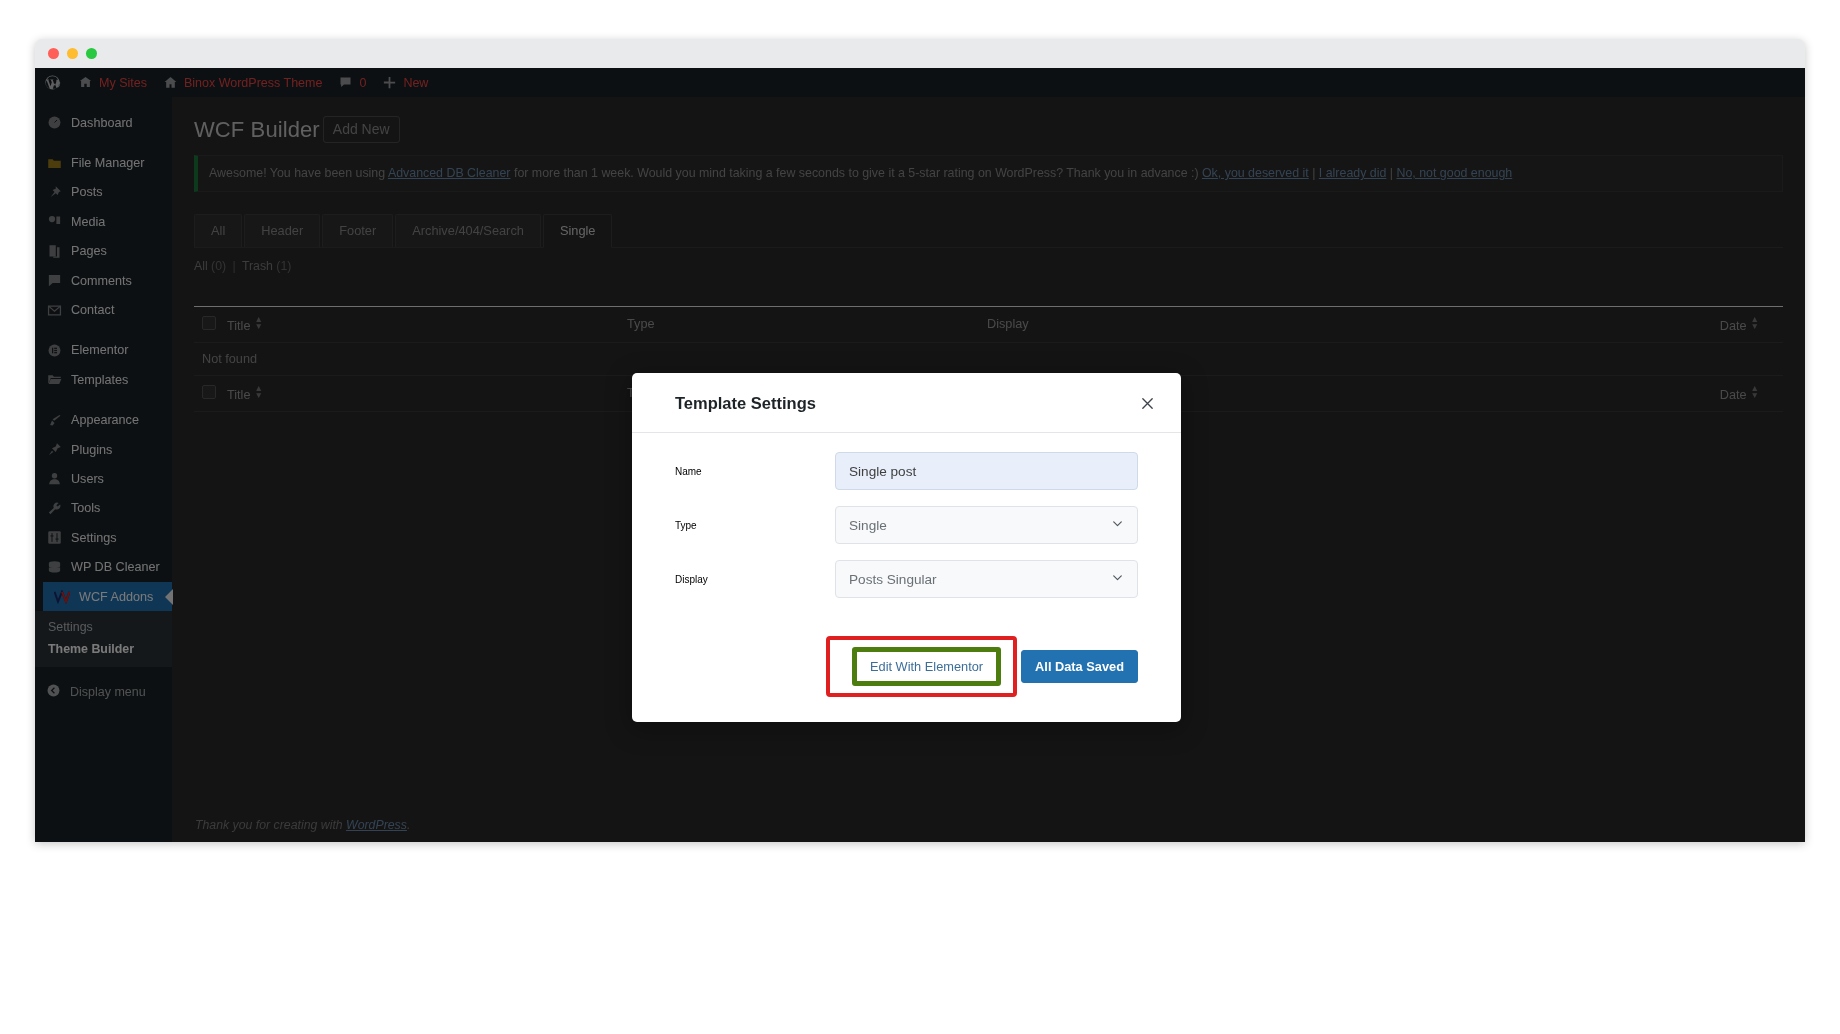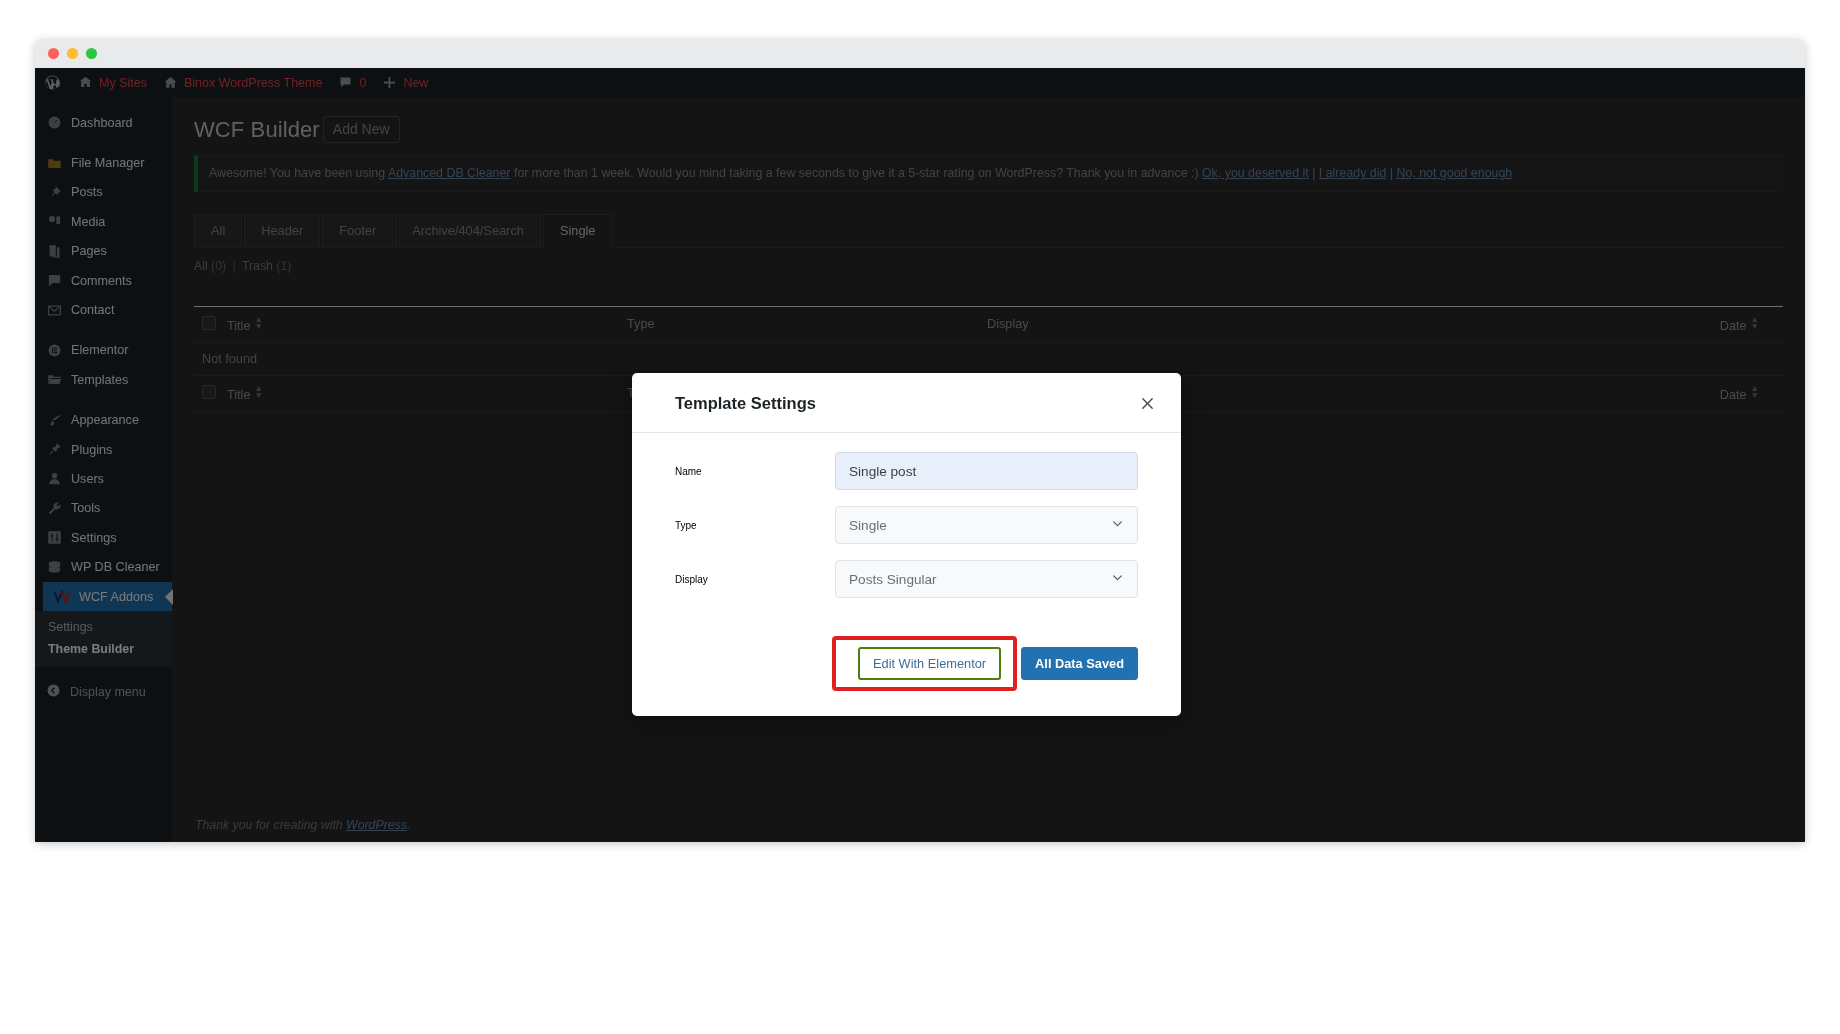--- a/index.html
+++ b/index.html
@@ -275,21 +275,21 @@
   }
   #elementor-btn-wrap {
     border: 4px solid #e02020;
     border-radius: 4px;
     padding: 7px 12px 7px 22px;
     margin-right: -6px;
     display: flex; align-items: center;
   }
   #edit-elementor-btn {
     background: #fff;
-    border: 2px solid #4d7c0f;
+    border: 5px solid #4d7c0f;
     color: #3c6e9a;
     font-size: 12.8px;
     font-family: inherit;
     padding: 7px 13px;
     border-radius: 3px;
     cursor: pointer;
   }
   #all-data-saved-btn {
     background: #2271b1;
     border: 1px solid #2271b1;

